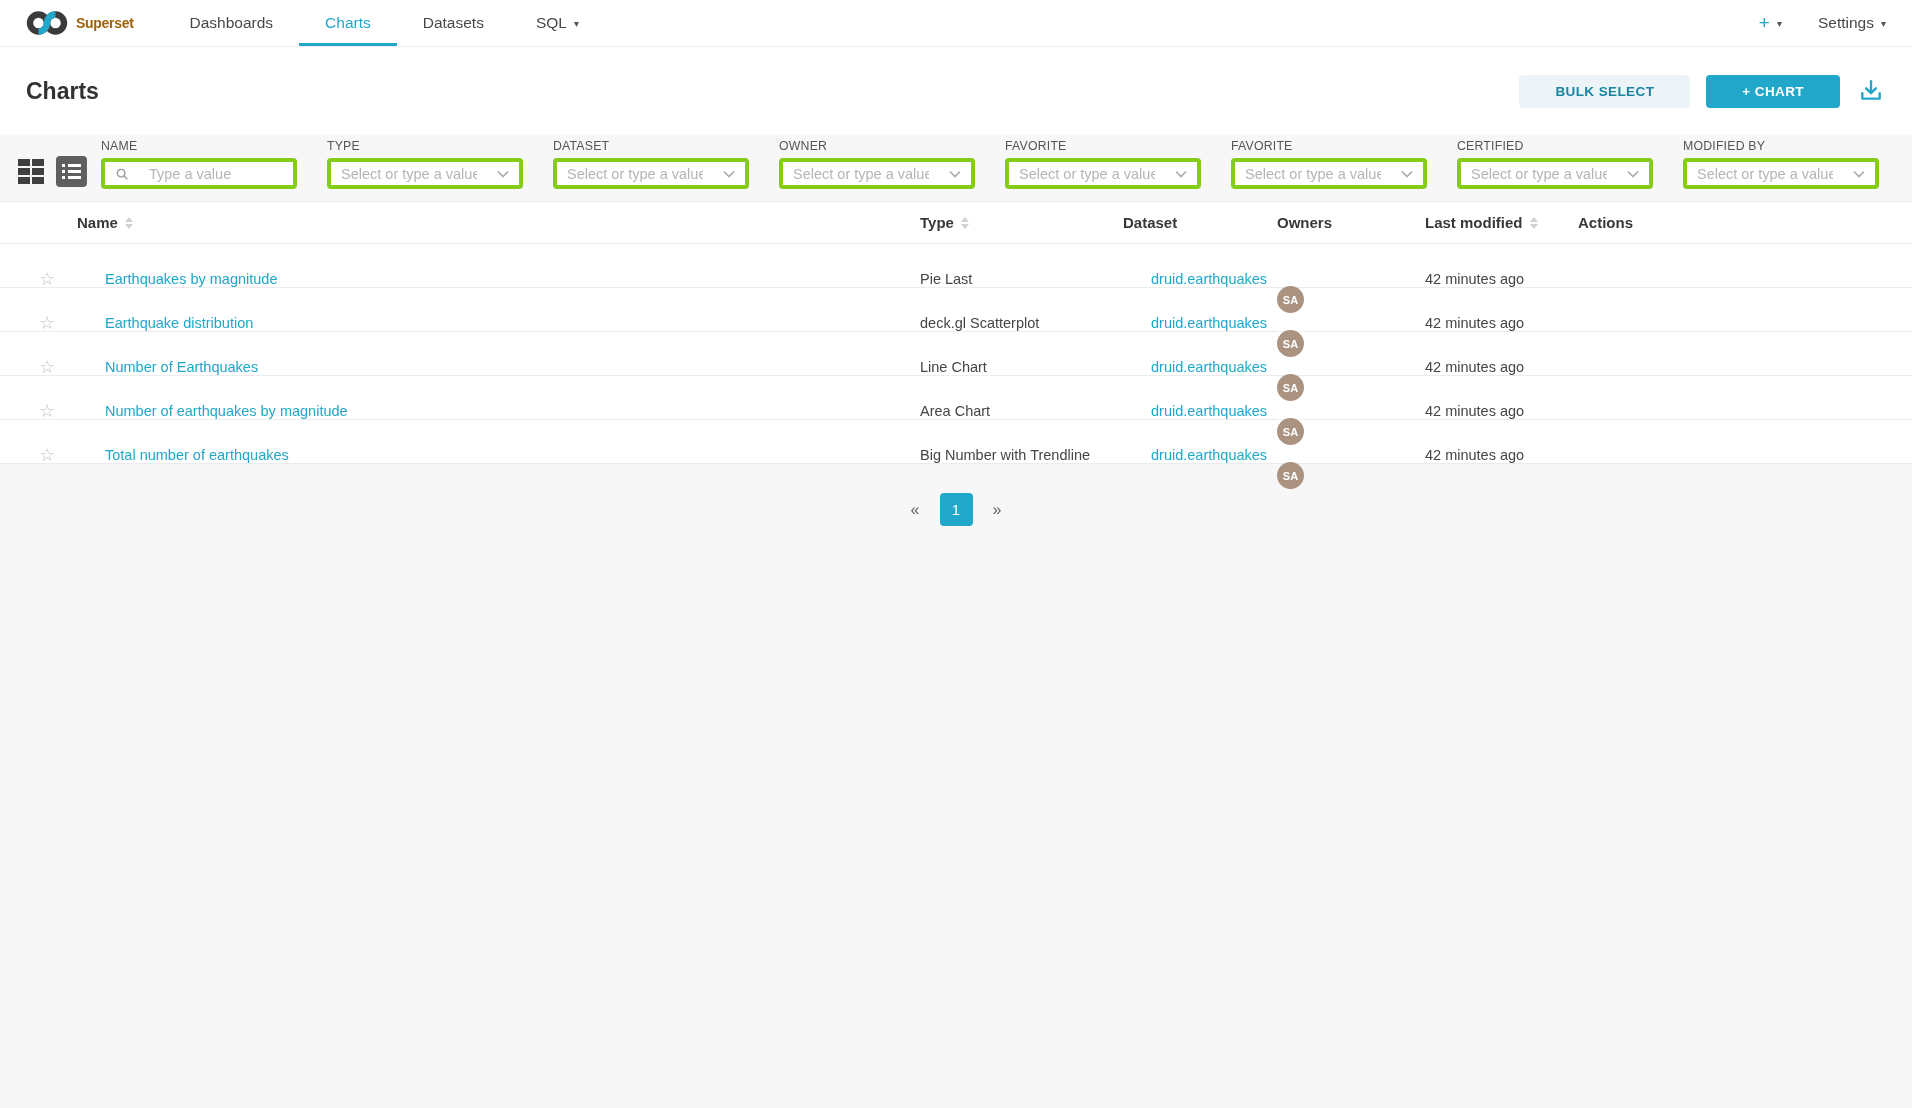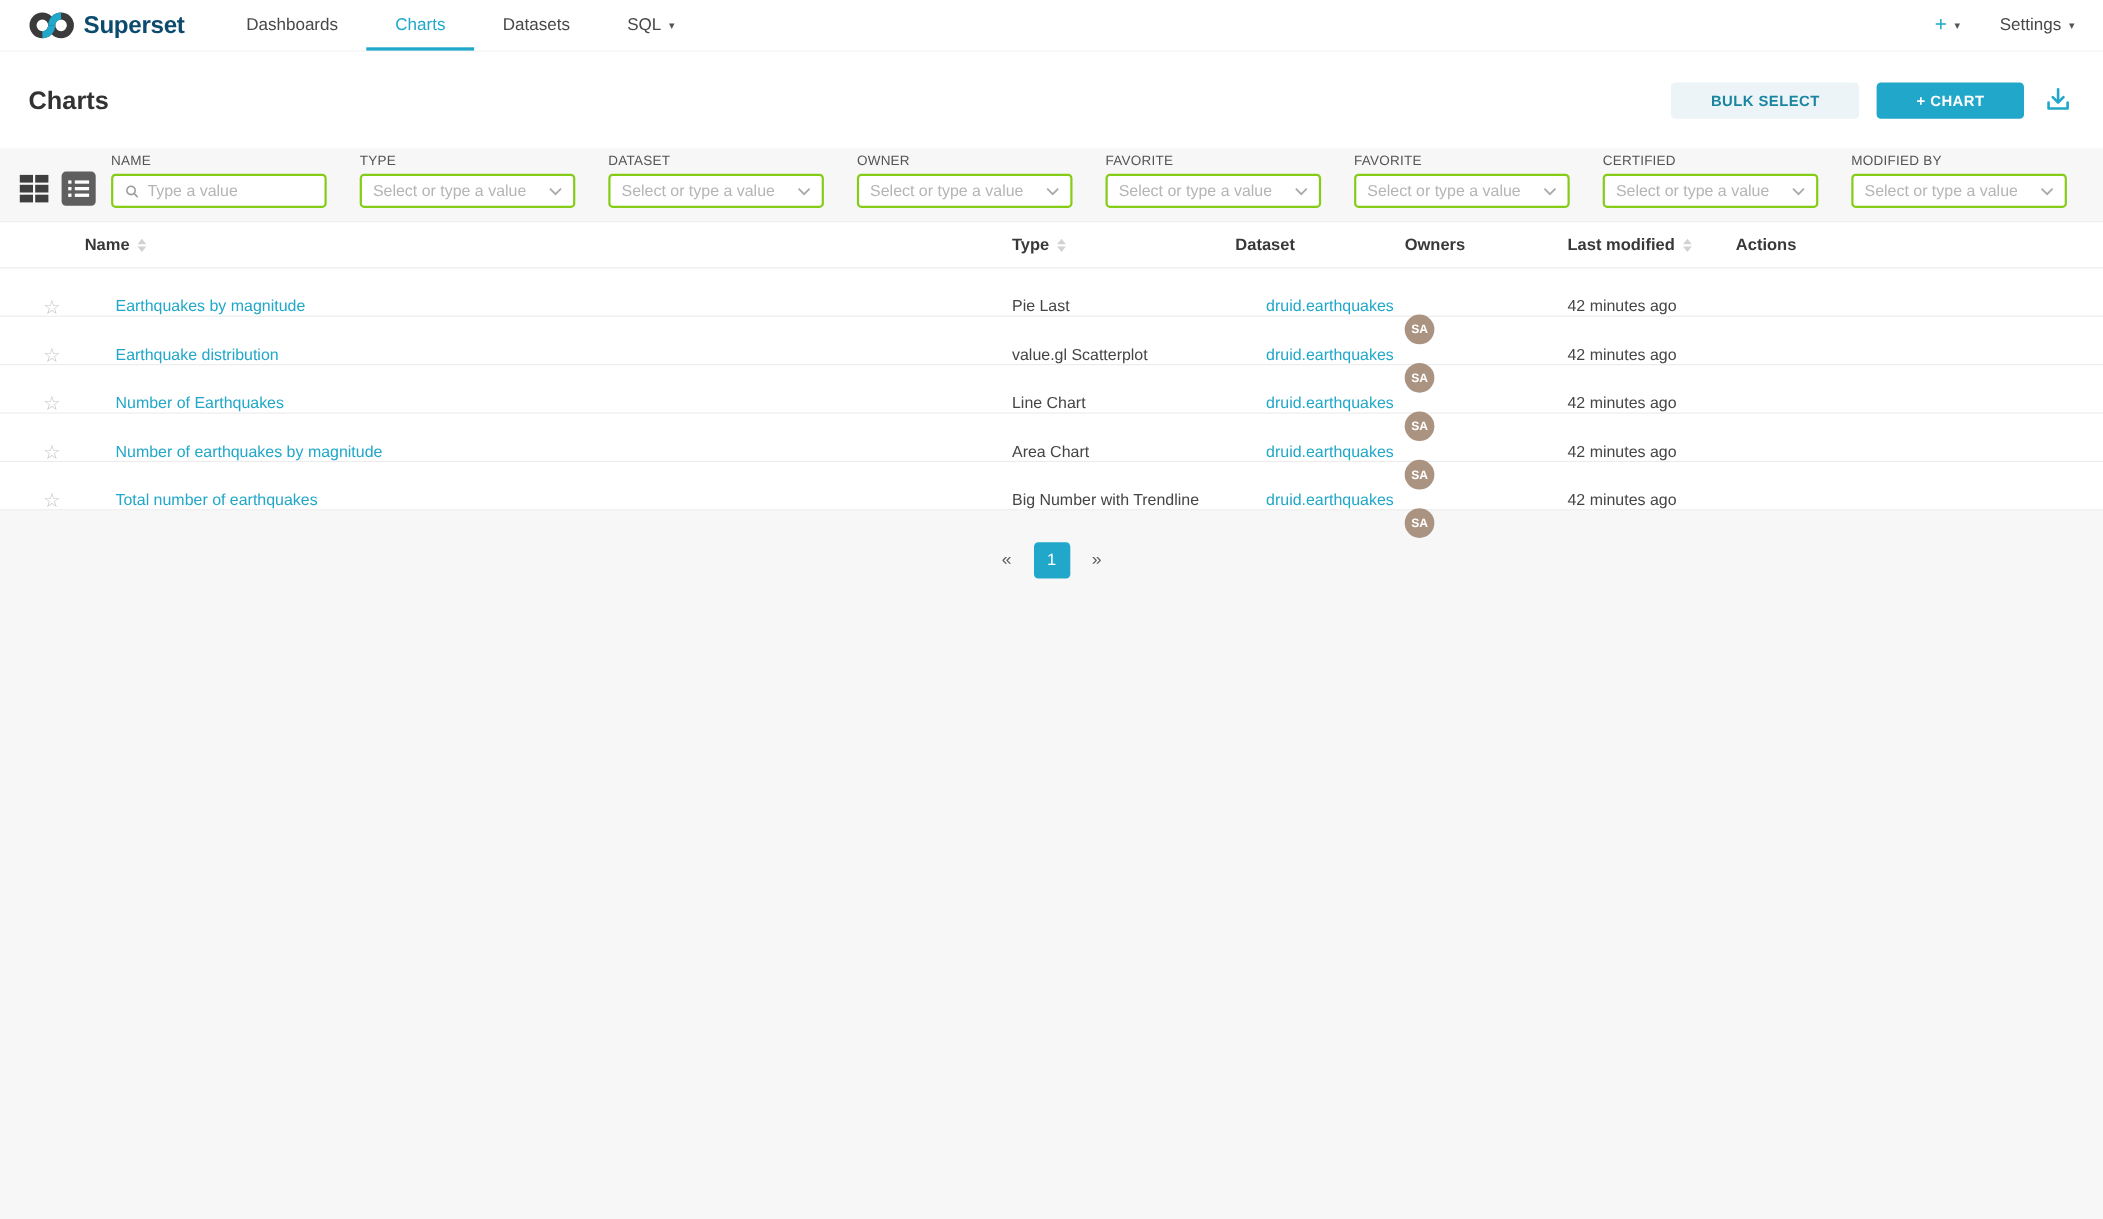--- a/index.html
+++ b/index.html
@@ -11,21 +11,21 @@
     overflow:hidden;
     color:#454545;
   }
   
   .topbar {
     position:absolute; top:0; left:0; right:0; height:47px;
     background:#fff; border-bottom:1px solid #efefef;
     display:flex; align-items:stretch; padding:0 26px;
   }
   .brand { display:flex; align-items:center; gap:8px; }
-  .brand-name { font-size:22px; font-weight:bold; color:#0c4a6e; letter-spacing:-0.3px; }
+  .brand-name { font-size:14px; font-weight:bold; color:#a16207; letter-spacing:-0.3px; }
   .nav { display:flex; margin-left:30px; }
   .nav-item {
     display:flex; align-items:center; padding:0 26px; font-size:15.5px; color:#484848;
     cursor:pointer; border-bottom:3px solid transparent; border-top:3px solid transparent;
   }
   .nav-item.active { color:#20a7c9; border-bottom-color:#20a7c9; }
   .caret { font-size:10px; color:#555; margin-left:7px; }
   .top-right { margin-left:auto; display:flex; align-items:center; gap:36px; }
   .plus-menu { display:flex; align-items:center; font-size:19px; color:#20a7c9; cursor:pointer; }
   .settings-menu { display:flex; align-items:center; font-size:15.5px; color:#484848; cursor:pointer; }
@@ -48,22 +48,22 @@
   .grid-icon { display:grid; grid-template-columns:12px 12px; grid-auto-rows:7px; gap:2px; cursor:pointer; }
   .grid-icon span { background:#3f3f3f; }
   .list-btn { width:31px; height:31px; background:#5f5f5f; border-radius:4px; display:flex;
               flex-direction:column; justify-content:center; gap:3px; padding-left:6px; cursor:pointer; }
   .list-btn .li-row { display:flex; align-items:center; gap:3px; }
   .list-btn .dot { width:3px; height:3px; background:#fff; }
   .list-btn .bar { width:13px; height:3px; background:#fff; }
   .filter { width:196px; margin-right:30px; }
   .filter-label { font-size:12.3px; color:#545454; margin-bottom:5px; letter-spacing:0.2px; }
   .filter-box {
-    height:31px; background:#fff; border:2px solid #84cc16; border-radius:4px;
-    display:flex; align-items:center; padding:0 10px; gap:7px; cursor:pointer;
+    height:31px; background:#fff; border:4px solid #84cc16; border-radius:4px;
+    display:flex; align-items:center; padding:0 10px; gap:20px; cursor:pointer;
   }
   .filter-box input {
     border:none; outline:none; flex:1; min-width:0; font-family:inherit; font-size:14.5px; color:#3c3c3c;
   }
   .filter-box input::placeholder { color:#b5b5b5; }
   .ph { font-size:14.5px; color:#b5b5b5; white-space:nowrap; overflow:hidden; }
   .chev { margin-left:auto; display:flex; align-items:center; }
   
   .table-wrap { position:absolute; top:66px; left:0; right:0; background:#fff; border-top:1px solid #ededed; }
   .trow {
@@ -315,21 +315,21 @@
       <div class="td"></div>
     </div>
 
     <div class="trow">
       <div class="td star-cell">
           <span class="star">☆</span>
         </div>
       <div class="td">
           <span class="link">Earthquake distribution</span>
         </div>
-      <div class="td">value.gl Scatterplot</div>
+      <div class="td">deck.gl Scatterplot</div>
       <div class="td">
           <span class="link">druid.earthquakes</span>
         </div>
       <div class="td">
           <span class="avatar">SA</span>
         </div>
       <div class="td">42 minutes ago</div>
       <div class="td"></div>
     </div>
 

